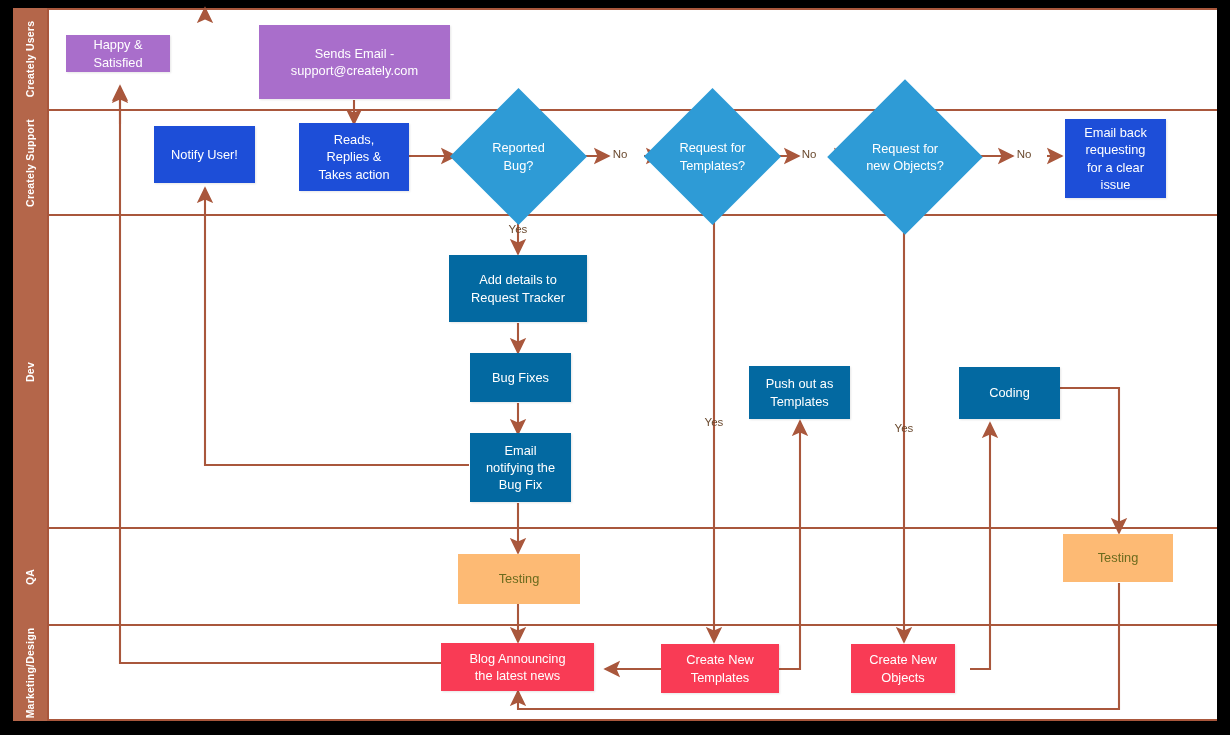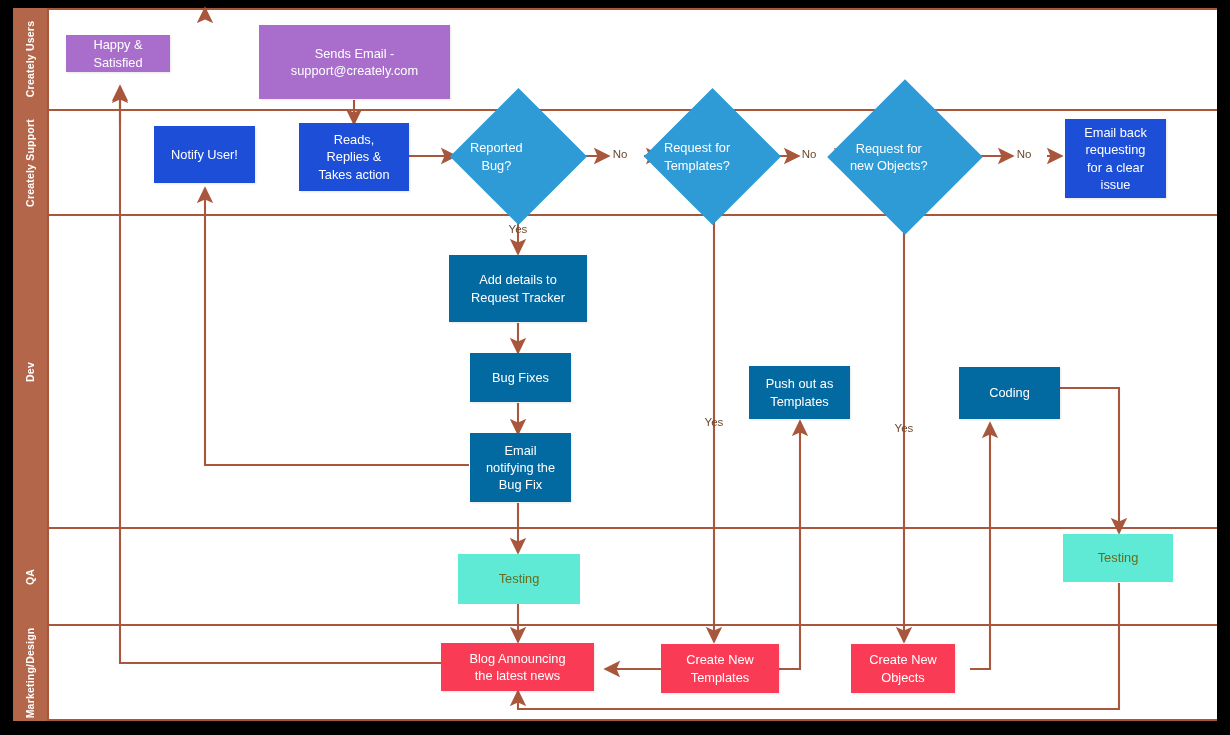--- a/index.html
+++ b/index.html
@@ -15,23 +15,23 @@
   .lane-vline{position:absolute;left:34px;width:2px;background:#A9573C;}
 
   svg#wires{position:absolute;left:0;top:0;width:1204px;height:713px;overflow:visible;}
 
   .node{position:absolute;box-sizing:border-box;display:flex;align-items:center;
     justify-content:center;text-align:center;color:#fff;font-size:12.8px;line-height:1.33;
     padding:3px 5px;box-shadow:1px 1px 2px rgba(0,0,0,0.10);}
   .purple{background:#A96ECB;}
   .blue{background:#1d4ed8;}
   .green{background:#0369a1;}
-  .yellow{background:#5eead4;color:#6B6B1E;box-shadow:none;text-align:right;}
+  .yellow{background:#fdba74;color:#6B6B1E;box-shadow:none;text-align:right;}
   .red{background:#F93B55;}
-  .diamond{position:absolute;display:flex;align-items:center;}
+  .diamond{position:absolute;display:flex;align-items:center;justify-content:center;}
   .diamond .dshape{position:absolute;left:0;top:0;width:100%;height:100%;
     background:#2E9BD6;transform:rotate(45deg);}
   .diamond .dtext{position:relative;z-index:2;color:#fff;font-size:12.8px;
     line-height:1.33;text-align:center;white-space:nowrap;}
   .edge-label{position:absolute;color:#6B4A2F;font-size:11.5px;background:transparent;
     text-align:center;font-family:"Liberation Sans",sans-serif;}
 </style>
 </head>
 <body>
 

